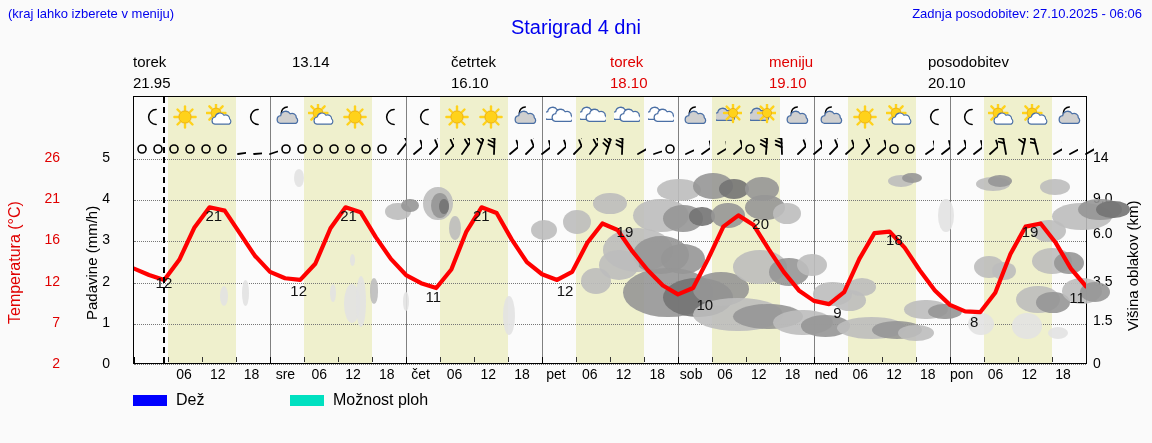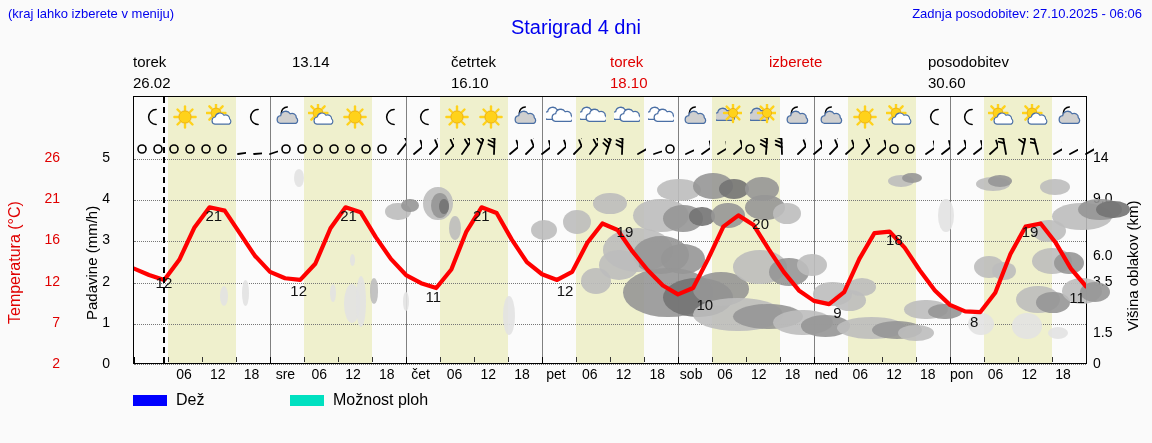--- a/index.html
+++ b/index.html
@@ -125,39 +125,40 @@
 </head>
 <body>
 
 <div class="hdr-left">(kraj lahko izberete v meniju)</div>
 <div class="hdr-title">Starigrad 4 dni</div>
 <div class="hdr-right">Zadnja posodobitev: 27.10.2025 - 06:06</div>
 
 <div id="dayheader">
     <div class="dayhdr">
       <div>torek</div>
-      <div>26.02</div>
+      <div>21.95</div>
     </div>
     <div class="dayhdr">
       <div>13.14</div>
     </div>
     <div class="dayhdr">
       <div>četrtek</div>
       <div>16.10</div>
     </div>
     <div class="dayhdr weekend">
       <div>torek</div>
       <div>18.10</div>
     </div>
     <div class="dayhdr weekend">
-      <div>izberete</div>
+      <div>meniju</div>
+      <div>19.10</div>
     </div>
     <div class="dayhdr">
       <div>posodobitev</div>
-      <div>30.60</div>
+      <div>20.10</div>
     </div>
   </div>
 
 <div id="chart">
   <div id="bands">
       <div class="band">
         <div class="daylight"></div>
       </div>
       <div class="band">
         <div class="daylight"></div>
@@ -1018,23 +1019,23 @@
     <div class="tick-lab temp" style="top: 313.8px;">7</div>
     <div class="tick-lab temp" style="top: 355px;">2</div>
     <div class="tick-lab prec" style="top: 149px;">5</div>
     <div class="tick-lab prec" style="top: 190.2px;">4</div>
     <div class="tick-lab prec" style="top: 231.4px;">3</div>
     <div class="tick-lab prec" style="top: 272.6px;">2</div>
     <div class="tick-lab prec" style="top: 313.8px;">1</div>
     <div class="tick-lab prec" style="top: 355px;">0</div>
     <div class="tick-lab cloud" style="top: 149px;">14</div>
     <div class="tick-lab cloud" style="top: 190.2px;">9.0</div>
-    <div class="tick-lab cloud" style="top: 247px;">6.0</div>
+    <div class="tick-lab cloud" style="top: 225px;">6.0</div>
     <div class="tick-lab cloud" style="top: 272.6px;">3.5</div>
-    <div class="tick-lab cloud" style="top: 324px;">1.5</div>
+    <div class="tick-lab cloud" style="top: 312px;">1.5</div>
     <div class="tick-lab cloud" style="top: 355px;">0</div>
   </div>
 
 <div id="xlabels" style="left: 167.071px; width: 913.114px;">
     <div class="xl">06</div>
     <div class="xl">12</div>
     <div class="xl">18</div>
     <div class="xl">sre</div>
     <div class="xl">06</div>
     <div class="xl">12</div>

